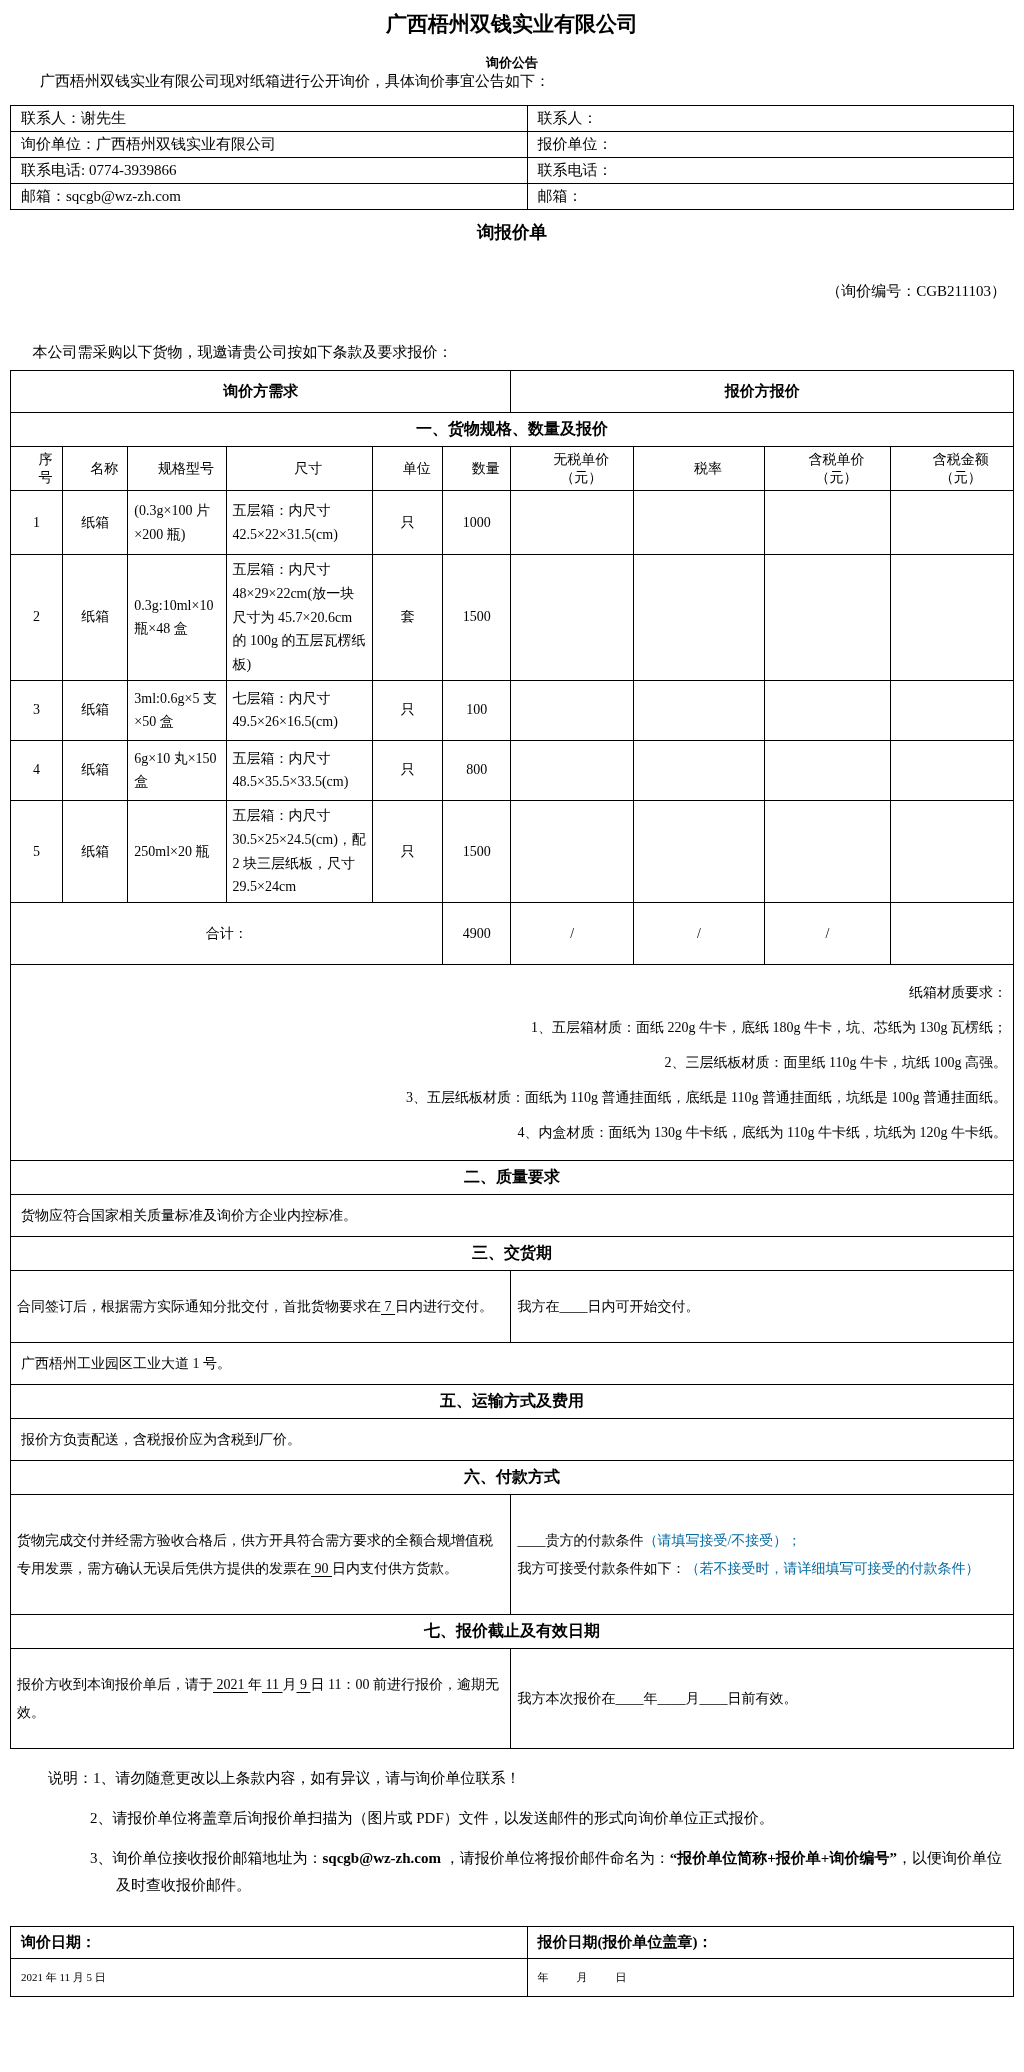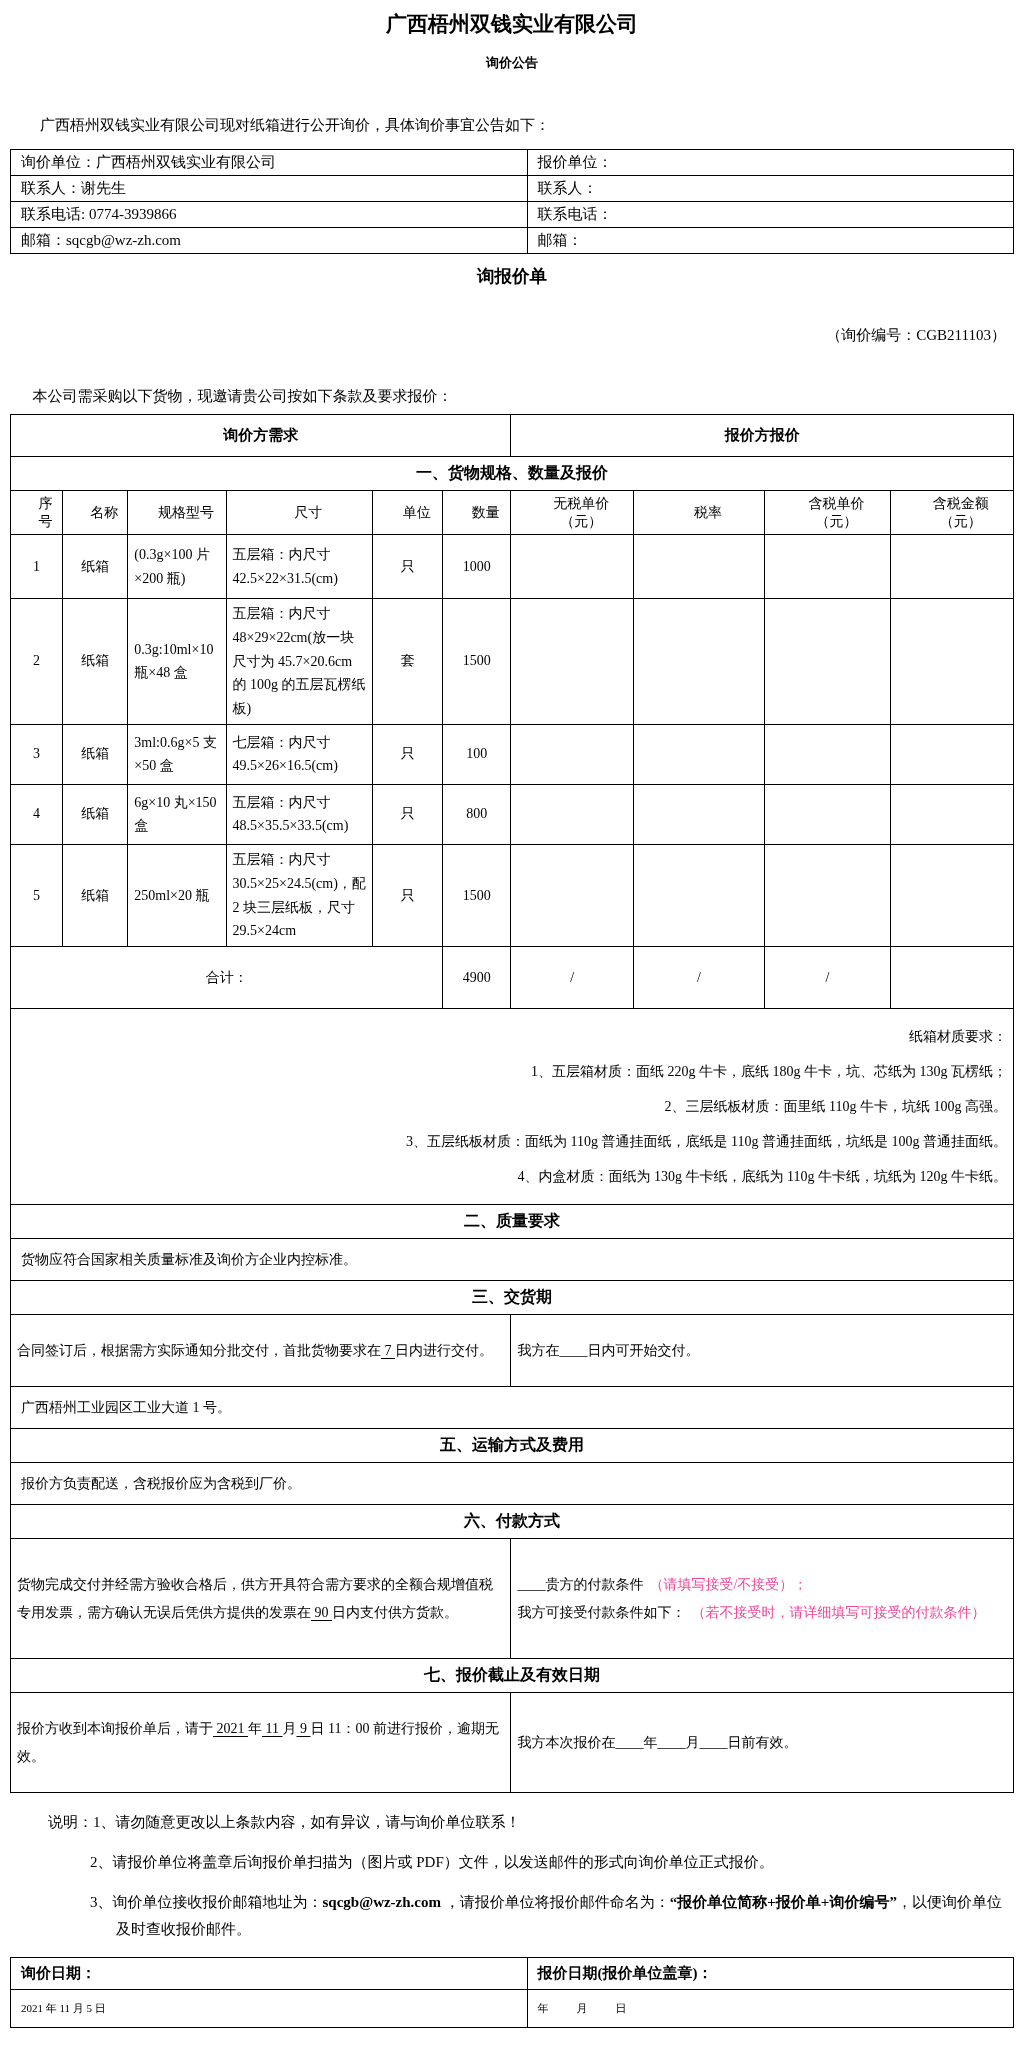--- a/index.html
+++ b/index.html
@@ -6,21 +6,21 @@
   html,body { background:#fff; }
   body {
     width: 1024px; height: 2072px; overflow: hidden;
     font-family: "Liberation Serif", "DejaVu Serif", serif;
     color: #000; font-size: 15px;
   }
   .page { padding: 8px 10px 0 10px; }
 
   h1.title { text-align:center; font-size:21px; font-weight:bold; margin-top:2px; }
   h2.subtitle { text-align:center; font-size:13px; font-weight:bold; margin-top:16px; }
-  p.intro { margin-top:44px; text-indent:2em; font-size:15px; }
+  p.intro { text-indent:2em; font-size:15px; }
 
   table { border-collapse: collapse; width: 100%; table-layout: fixed; }
   td { border: 1px solid #000; vertical-align: middle; }
 
   table.contact { margin-top:14px; }
   table.contact td { height:26px; padding: 2px 10px; font-size:15px; }
 
   h3.sheet-title { text-align:center; font-size:17.5px; font-weight:bold; margin-top:10px; }
   p.inqno { text-align:right; font-size:15px; margin-top:38px; padding-right:8px; }
   p.invite { margin-top:42px; text-indent:1.5em; font-size:15px; }
@@ -32,29 +32,29 @@
   tr.cols td { height:44px; text-align:center;padding-left:24px; }
   tr.item td { text-align:center; }
   tr.item td.al { text-align:left; line-height:1.7; }
   tr.total td { height:62px; text-align:center; }
   td.block { padding: 8px 10px; }
   td.block p { margin: 14px 0; line-height:1.5;text-align:right; }
   tr.bodyrow td { height:42px; text-align:left; padding-left:10px; }
   td.half { text-align:left; padding: 8px 10px; line-height:2.0; }
 
   .u { text-decoration: underline; text-underline-offset: 3px; }
-  .red { color: #ec4899; margin-left: 6px; }
+  .red { color: #0369a1; }
   .b { font-weight: bold; }
 
   .notes { margin-top:16px; padding-left:38px; font-size:15px; }
   .notes p { line-height:1.8; margin-bottom:13px; }
   .notes p.ind { margin-left:42px; }
   .notes p.hang { margin-left:42px; padding-left:26px; text-indent:-26px; }
 
-  table.datetable { margin-top:14px;padding-left:8px; }
+  table.datetable { margin-top:27px;padding-left:8px; }
   table.datetable td { padding: 4px 10px; }
   tr.dt-head td { height:32px; font-weight:bold; font-size:15px; }
   tr.dt-val td { height:38px; font-size:11px; }
   td.ymd { text-align:left; padding-left:56px; letter-spacing:2px; }
 </style>
 </head>
 <body>
 
 <div class="page">
 
@@ -62,26 +62,26 @@
   <h2 class="subtitle">询价公告</h2>
   <p class="intro">广西梧州双钱实业有限公司现对纸箱进行公开询价，具体询价事宜公告如下：</p>
 
   <table class="contact">
     <colgroup>
         <col style="width:51.5%">
         <col style="width:48.5%">
       </colgroup>
     <tbody>
         <tr>
+      <td>联系人：谢先生</td>
+      <td>联系人：</td>
+    </tr>
+    <tr>
       <td>询价单位：广西梧州双钱实业有限公司</td>
       <td>报价单位：</td>
-    </tr>
-    <tr>
-      <td>联系人：谢先生</td>
-      <td>联系人：</td>
     </tr>
     <tr>
       <td>联系电话: 0774-3939866</td>
       <td>联系电话：</td>
     </tr>
     <tr>
       <td>邮箱：sqcgb@wz-zh.com</td>
       <td>邮箱：</td>
     </tr>
   </tbody>

